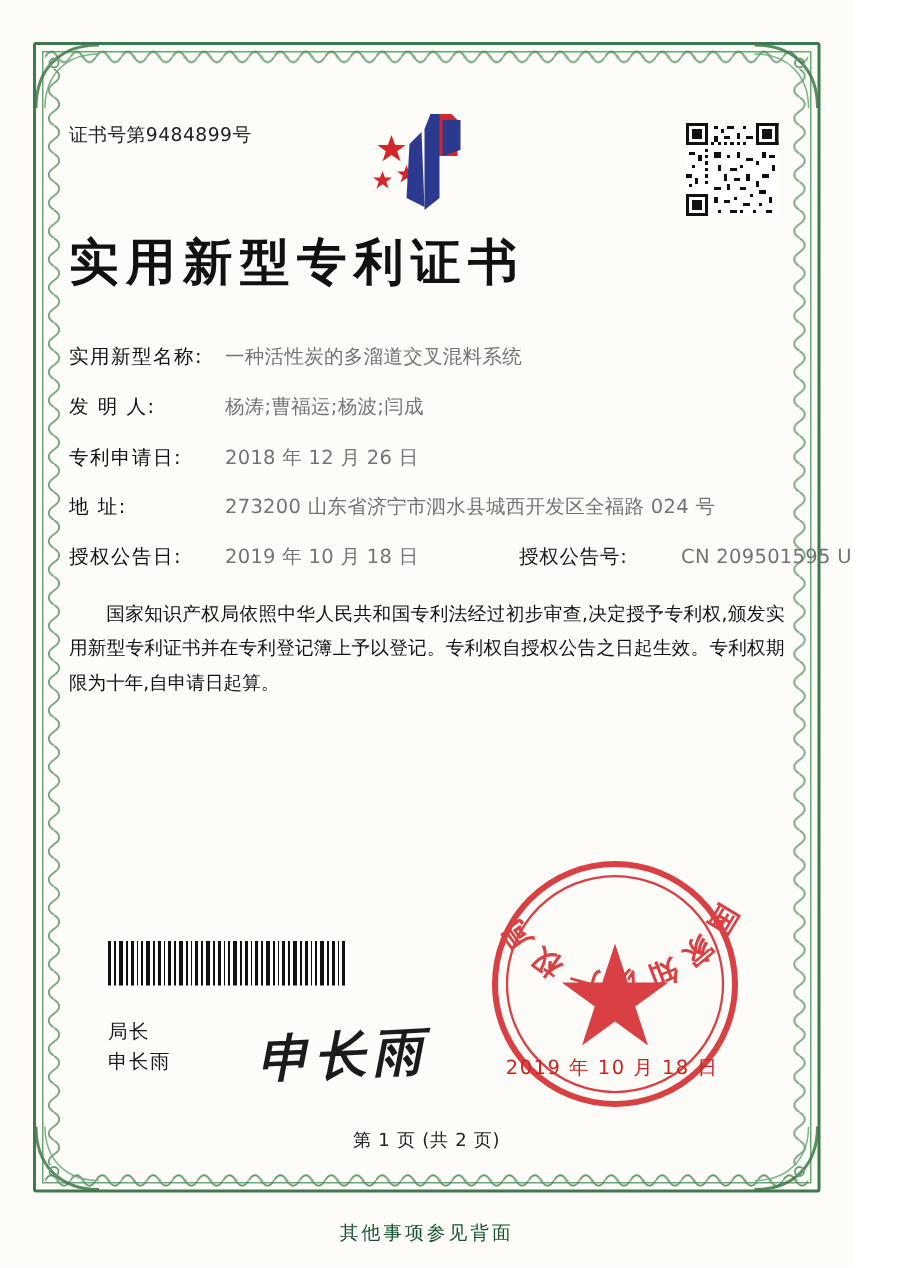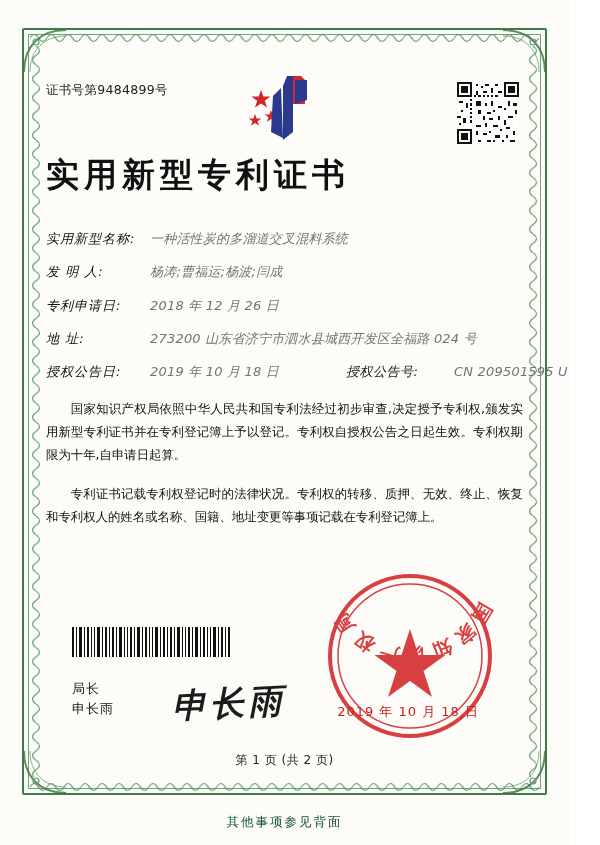--- a/index.html
+++ b/index.html
@@ -118,21 +118,20 @@
     font-size: 33px;
     letter-spacing: 5px;
     color: #111;
     margin-top: 54px;
   }
 
   .fields {
     margin-top: 34px;
     font-size: 13px;
     line-height: 1.1;
-    font-style: italic;
   }
   .field-row {
     display: flex;
     align-items: baseline;
     margin-bottom: 19px;
   }
   .field-label {
     width: 104px;
     flex: 0 0 104px;
     font-size: 13px;
@@ -442,21 +441,20 @@
 
       <div class="field-row split">
         <span class="field-label">授权公告日:</span>
         <span class="field-value">2019 年 10 月 18 日</span>
         <span class="field-label2">授权公告号:</span>
         <span class="field-value">CN 209501595 U</span>
       </div>
     </div>
 
     <div class="para">国家知识产权局依照中华人民共和国专利法经过初步审查,决定授予专利权,颁发实用新型专利证书并在专利登记簿上予以登记。专利权自授权公告之日起生效。专利权期限为十年,自申请日起算。</div>
-    <div class="para">专利证书记载专利权登记时的法律状况。专利权的转移、质押、无效、终止、恢复和专利权人的姓名或名称、国籍、地址变更等事项记载在专利登记簿上。</div>
 
     <div class="barcode">
       <svg width="160" height="30" viewBox="0 0 160 30" shape-rendering="crispEdges">
         <rect width="160" height="30" fill="#fdfcf8"></rect>
         <g fill="#111">
           <rect x="0" y="0" width="2" height="30"></rect>
             <rect x="4" y="0" width="1" height="30"></rect>
           <rect x="7" y="0" width="3" height="30"></rect>
             <rect x="12" y="0" width="1" height="30"></rect>
           <rect x="15" y="0" width="2" height="30"></rect>

